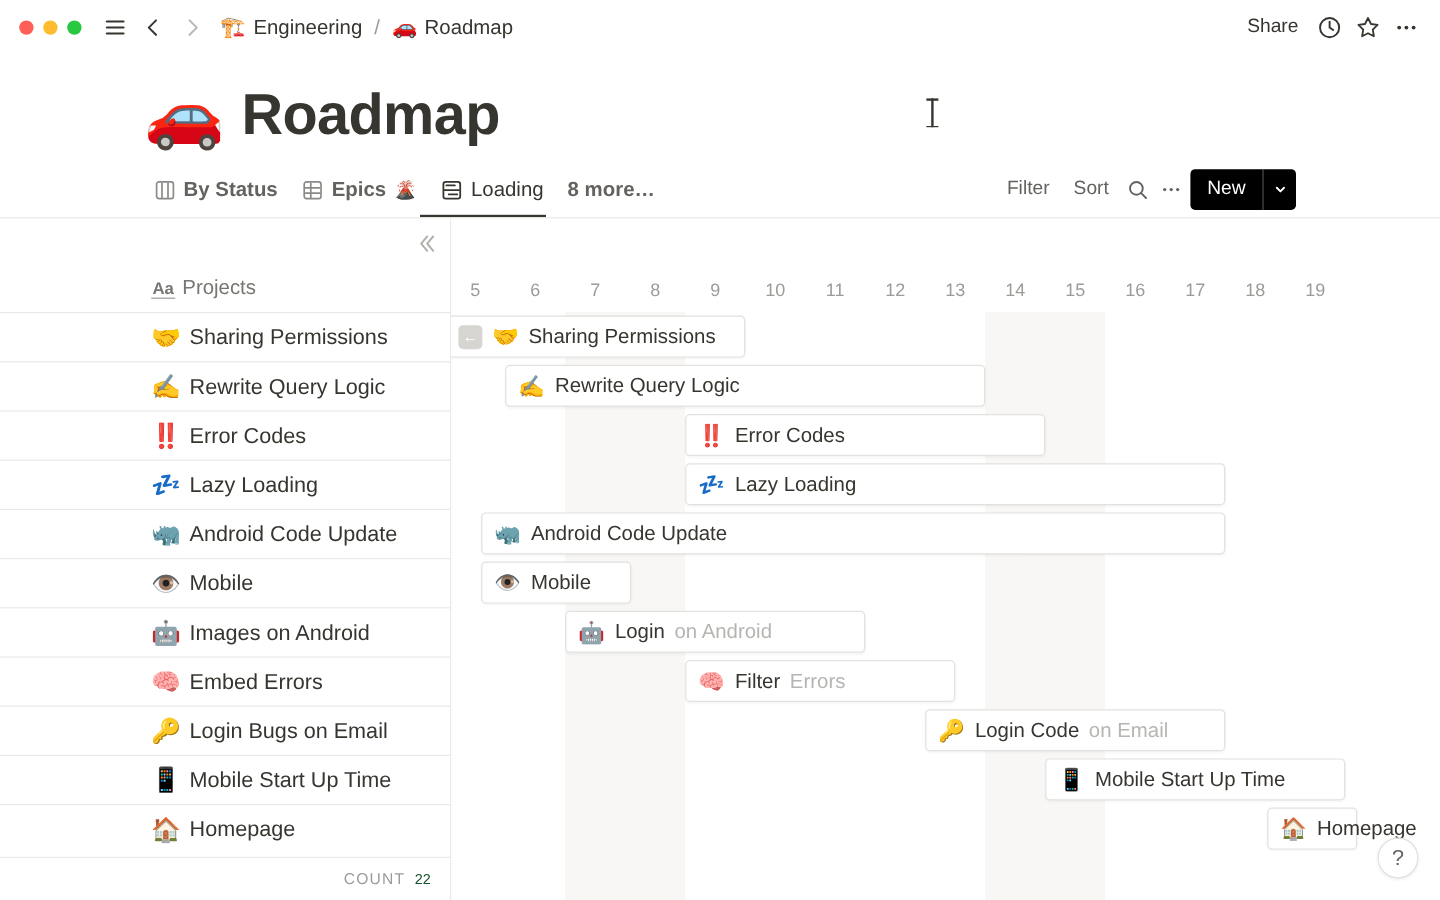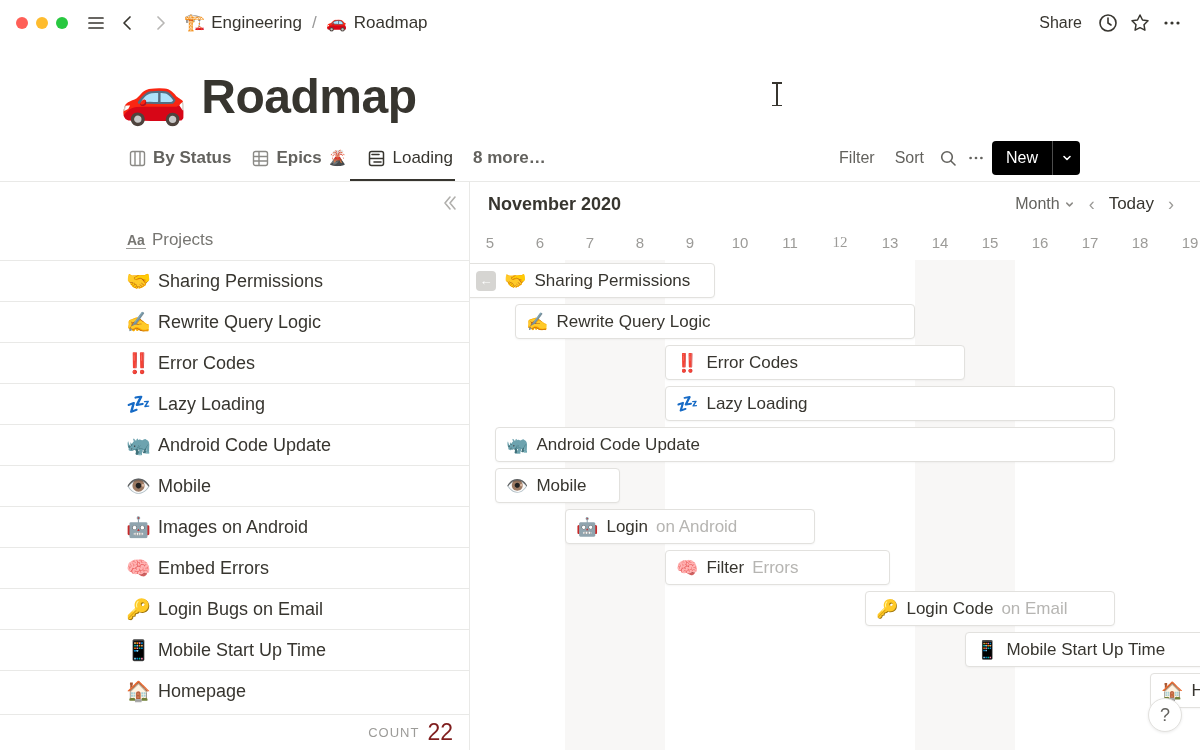--- a/index.html
+++ b/index.html
@@ -87,21 +87,21 @@
   .new-btn .caret { width:28px; display:flex; align-items:center; justify-content:center; border-left:1px solid rgba(255,255,255,0.3); cursor:pointer;}
 
   
   .timeline {
     display:flex;
     height: calc(750px - 45px - 90px - 46px);
     border-top:1px solid #e9e9e7;
     position:relative;
   }
   .left-col {
-    width: 470px;
+    width: 376px;
     flex-shrink:0;
     border-right:1px solid #e9e9e7;
     position:relative;
     display:flex; flex-direction:column;
   }
   .left-header {
     height:78px;
     display:flex; align-items:flex-end;
     padding: 0 0 10px 126px;
     position:relative;
@@ -131,21 +131,21 @@
   .count-row {
     height:36px;
     border-top:1px solid #e9e9e7;
     display:flex; align-items:center; justify-content:flex-end;
     padding-right:16px;
     gap:8px;
     font-size:13px;
     color:#9c9b98;
     letter-spacing:1px;
   }
-  .count-row .num { font-size:23px; color:#7f1d1d; letter-spacing:0;}
+  .count-row .num { font-size:12px; color:#14532d; letter-spacing:0;}
 
   
   .right-col {
     flex:1;
     position:relative;
     overflow:hidden;
   }
   .rc-header {
     height:78px;
     position:relative;
@@ -415,42 +415,29 @@
         </div>
       </div>
     <div class="count-row">
       <span>COUNT</span>
       <span class="num">22</span>
     </div>
   </div>
 
   <div class="right-col">
     <div class="rc-header">
-      <div class="rc-top">
-        <div class="rc-month">November 2020</div>
-        <div class="spacer"></div>
-        <div class="scale-btn">
-          <span>Month</span>
-          <svg width="11" height="11" viewBox="0 0 12 12">
-              <path d="M3 4.5l3 3 3-3" stroke="#8b8a86" stroke-width="1.6" fill="none" stroke-linecap="round" stroke-linejoin="round"></path>
-            </svg>
-        </div>
-        <div class="nav-btn">‹</div>
-        <div class="today-btn">Today</div>
-        <div class="nav-btn">›</div>
-      </div>
       <div class="rc-days" id="rc-days">
           <span class="day-label" style="left: 20px;">5</span>
           <span class="day-label" style="left: 70px;">6</span>
           <span class="day-label" style="left: 120px;">7</span>
           <span class="day-label" style="left: 170px;">8</span>
           <span class="day-label" style="left: 220px;">9</span>
           <span class="day-label" style="left: 270px;">10</span>
           <span class="day-label" style="left: 320px;">11</span>
-          <span class="day-label" style="left: 370px; font-family: Liberation Serif, serif;">12</span>
+          <span class="day-label" style="left: 370px;">12</span>
           <span class="day-label" style="left: 420px;">13</span>
           <span class="day-label" style="left: 470px;">14</span>
           <span class="day-label" style="left: 520px;">15</span>
           <span class="day-label" style="left: 570px;">16</span>
           <span class="day-label" style="left: 620px;">17</span>
           <span class="day-label" style="left: 670px;">18</span>
           <span class="day-label" style="left: 720px;">19</span>
         </div>
     </div>
     <div class="rc-grid" id="rc-grid">

